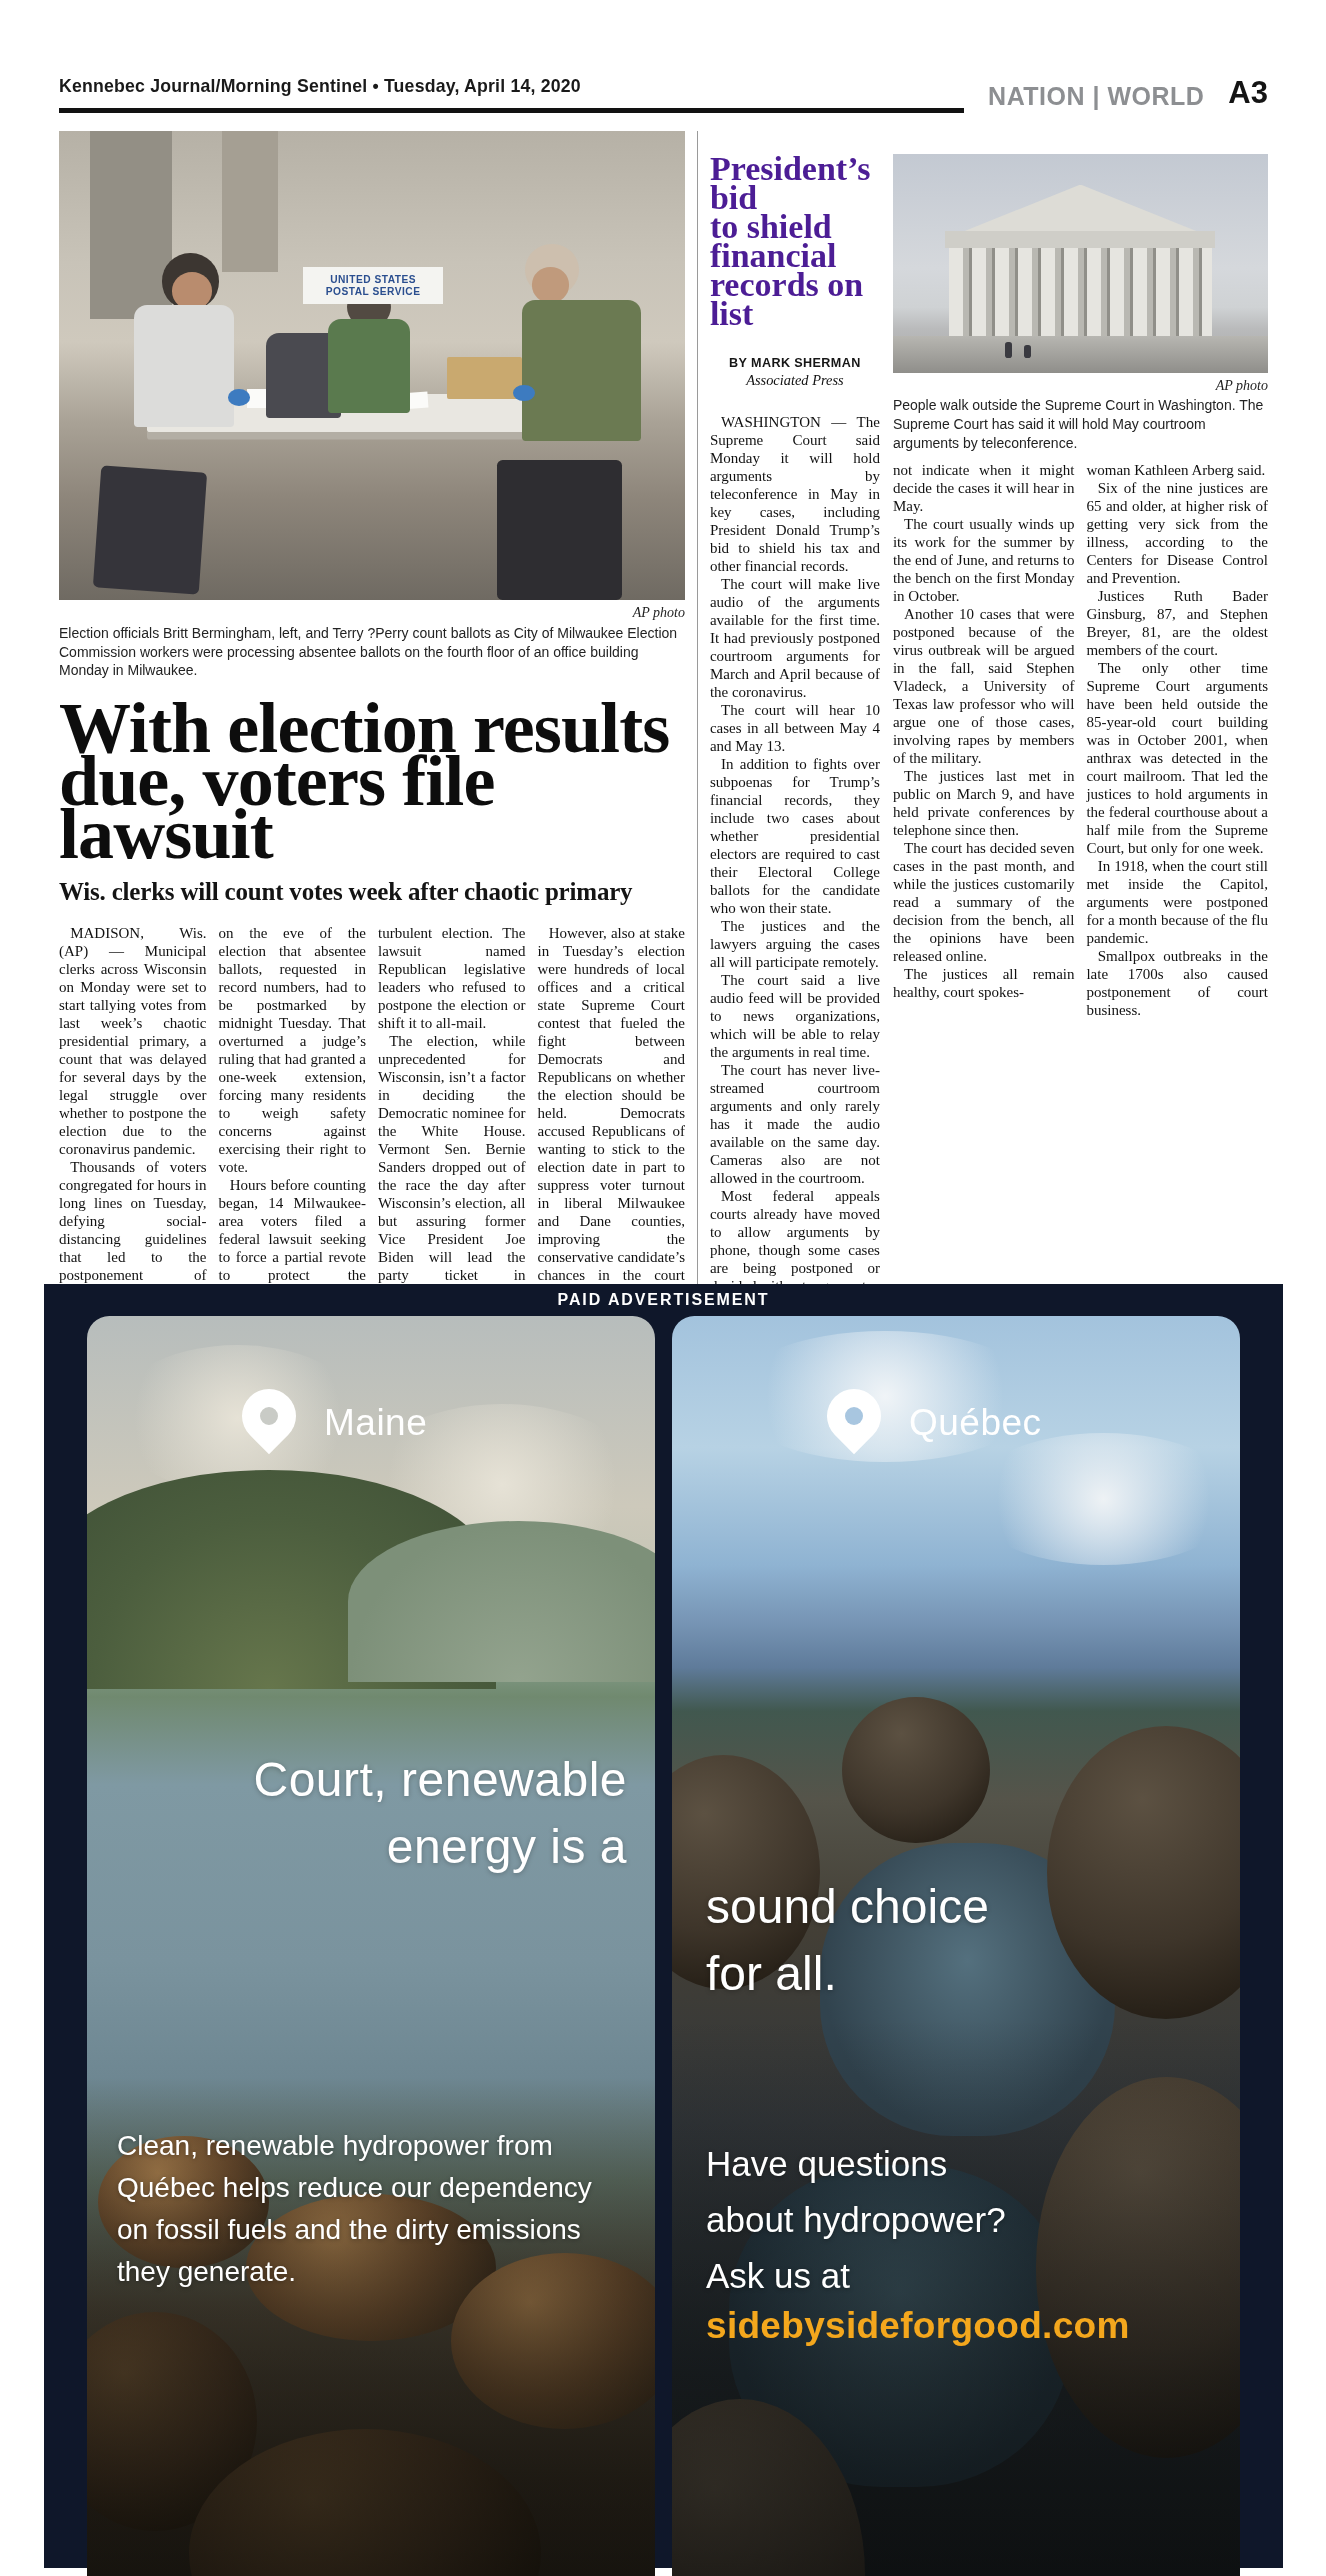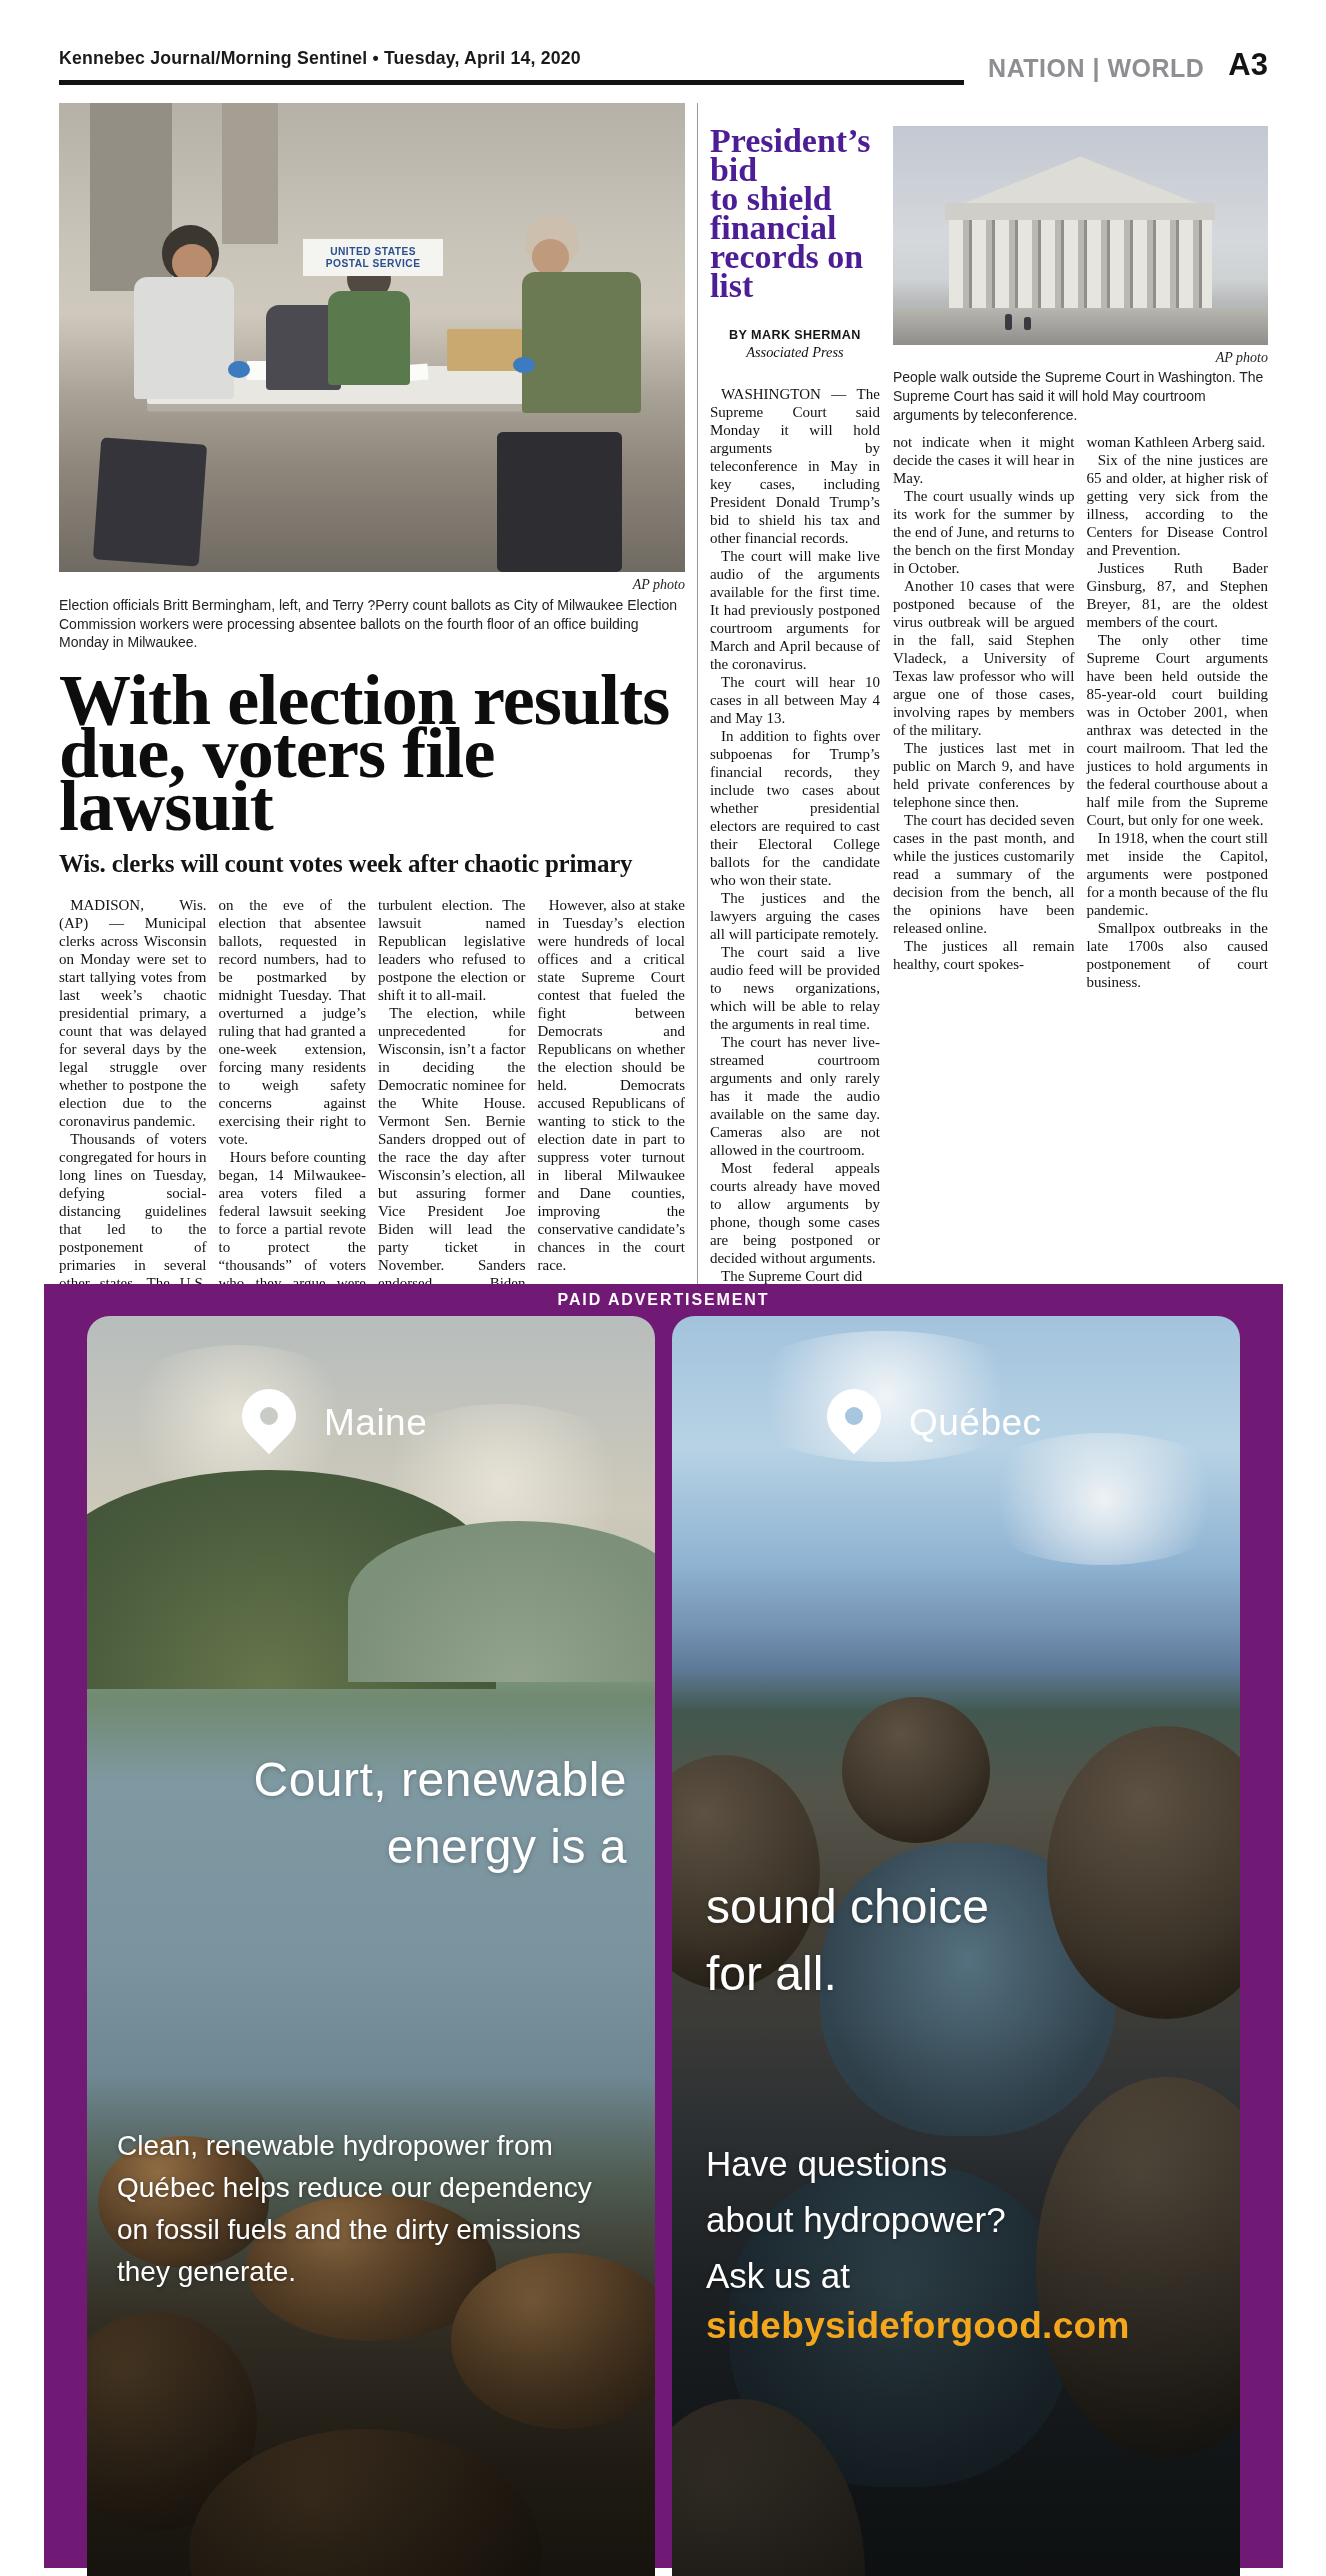--- a/index.html
+++ b/index.html
@@ -2,21 +2,21 @@
 <html style="font-size:15px"><head>
 <meta charset="utf-8">
 <style>
   * { box-sizing: border-box; }
   html,body { margin:0; padding:0; }
   body {
     width:1327px; height:2576px; position:relative; overflow:hidden;
     background:#ffffff; color:#111;
     font-family:"Liberation Serif", serif;
   }
-  .page { padding:0 59px; }
+  .page { padding:0 59px;margin-top:28px; }
 
   
   .masthead { display:flex; align-items:flex-end; gap:24px; padding-top:47px; }
   .masthead-left {
     flex:1; font-family:"Liberation Sans",sans-serif; font-weight:bold;
     font-size:17.7px; color:#1a1a1a; padding-bottom:11.2px; border-bottom:5.6px solid #121212;
     letter-spacing:0.2px;
   }
   .section-label {
     font-family:"Liberation Sans",sans-serif; font-weight:bold; font-size:25px;
@@ -78,21 +78,21 @@
     background:repeating-linear-gradient(90deg,#e6e5e0 0 14px,#b9b8b2 14px 19.6px,#908f89 19.6px 23px); }
   .sc-steps { position:absolute; bottom:0; left:0; width:100%; height:17%;
     background:linear-gradient(180deg,#b7b6b1,#8f8e8a); }
   .sc-person { position:absolute; bottom:7%; width:6.5px; height:16px; background:#3a3a40; border-radius:2.8px; }
   .rcols { display:flex; gap:12px; margin-top:9.3px; }
   .rcols .ncol { flex:1; min-width:0; }
   .no-first p:first-child { text-indent:0; }
 
   
   .ad { position:absolute; left:44px; width:1239px; top:1284px; height:1284px;
-    background:#701a75; }
+    background:#0f172a; }
   .ad-banner { text-align:center; color:#ffffff; font-family:"Liberation Sans",sans-serif;
     font-weight:bold; font-size:16px; letter-spacing:1.9px; padding:6.5px 0 7.5px; }
   .ad-panels { display:flex; gap:17px; padding:0 43px; }
   .panel { flex:1; height:1464px; border-radius:22.4px; position:relative; overflow:hidden; }
 
   .maine-photo { position:absolute; inset:0;
     background:linear-gradient(180deg,#b7bdbc 0%,#cdc9bb 13%,#c3c4b4 19%,#8aa291 23%,#70896f 26%,#7f99a3 32%,#7a939e 44%,#6e8792 52%,#5b6b60 59%,#4a4336 68%,#352c22 80%,#1d1913 100%); }
   .m-mountain { position:absolute; left:-8%; top:10.5%; width:80%; height:15%;
     background:radial-gradient(ellipse at 50% 100%,#66764c 0%,#4c5e3e 55%,#3e4f36 100%);
     border-radius:100% 100% 0 0; }

